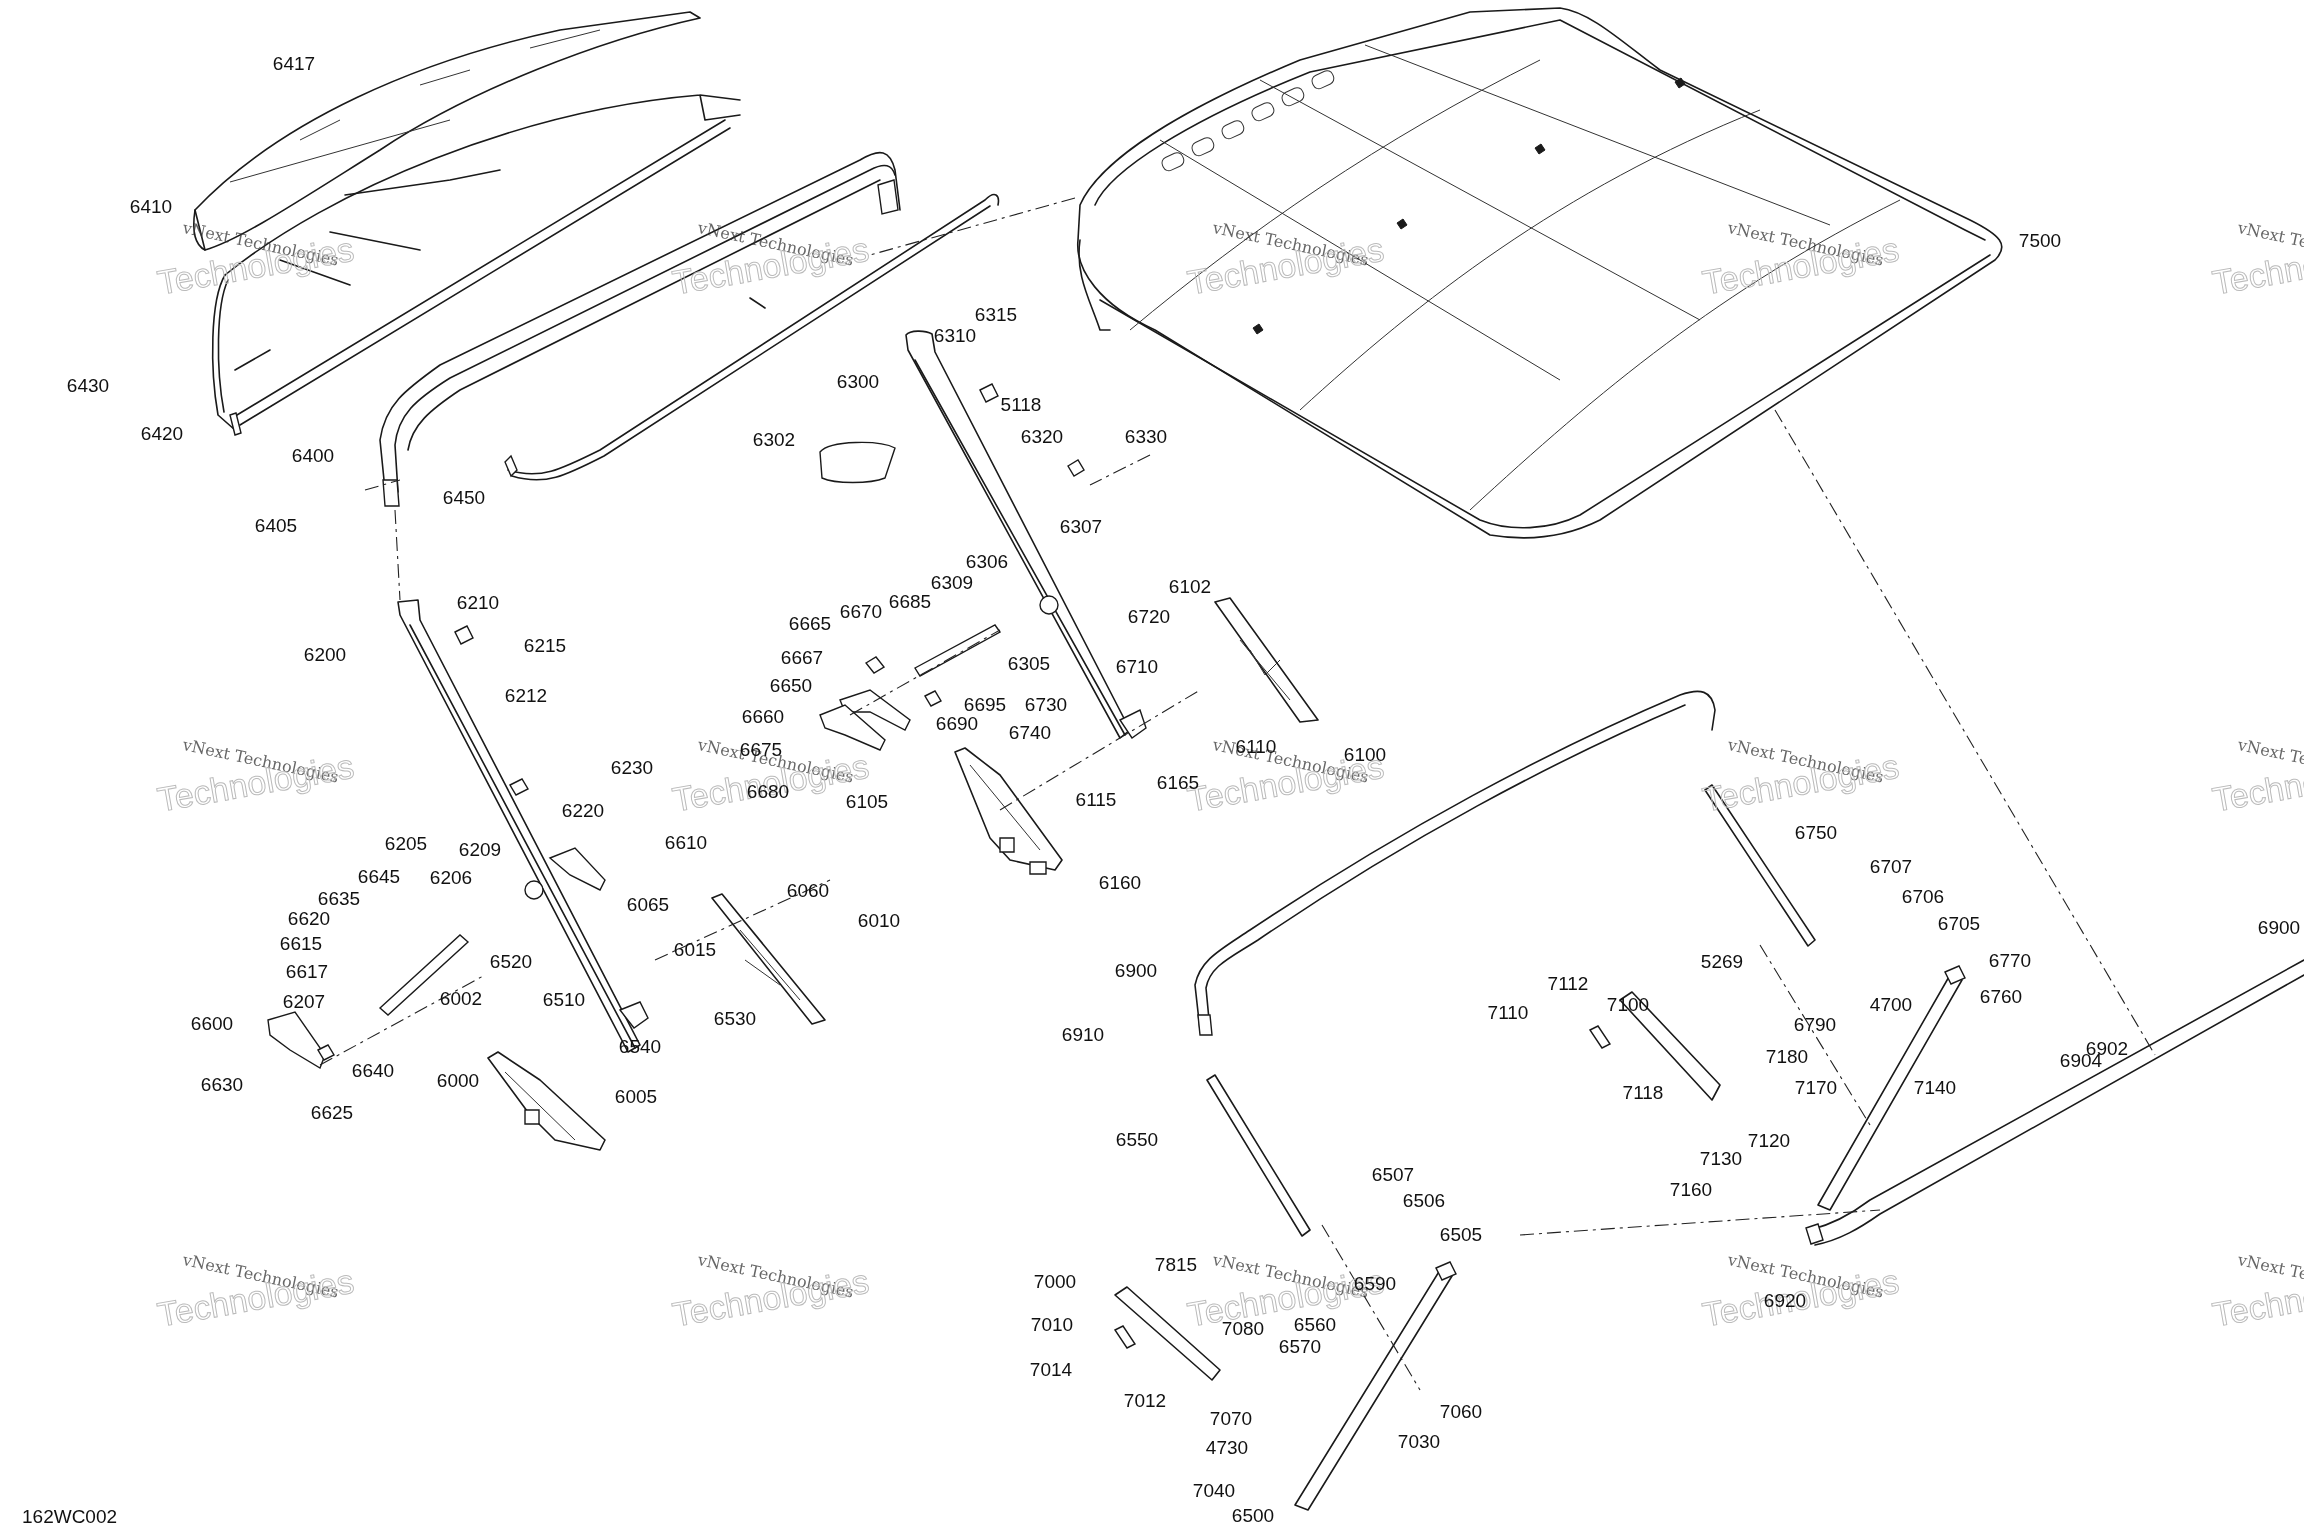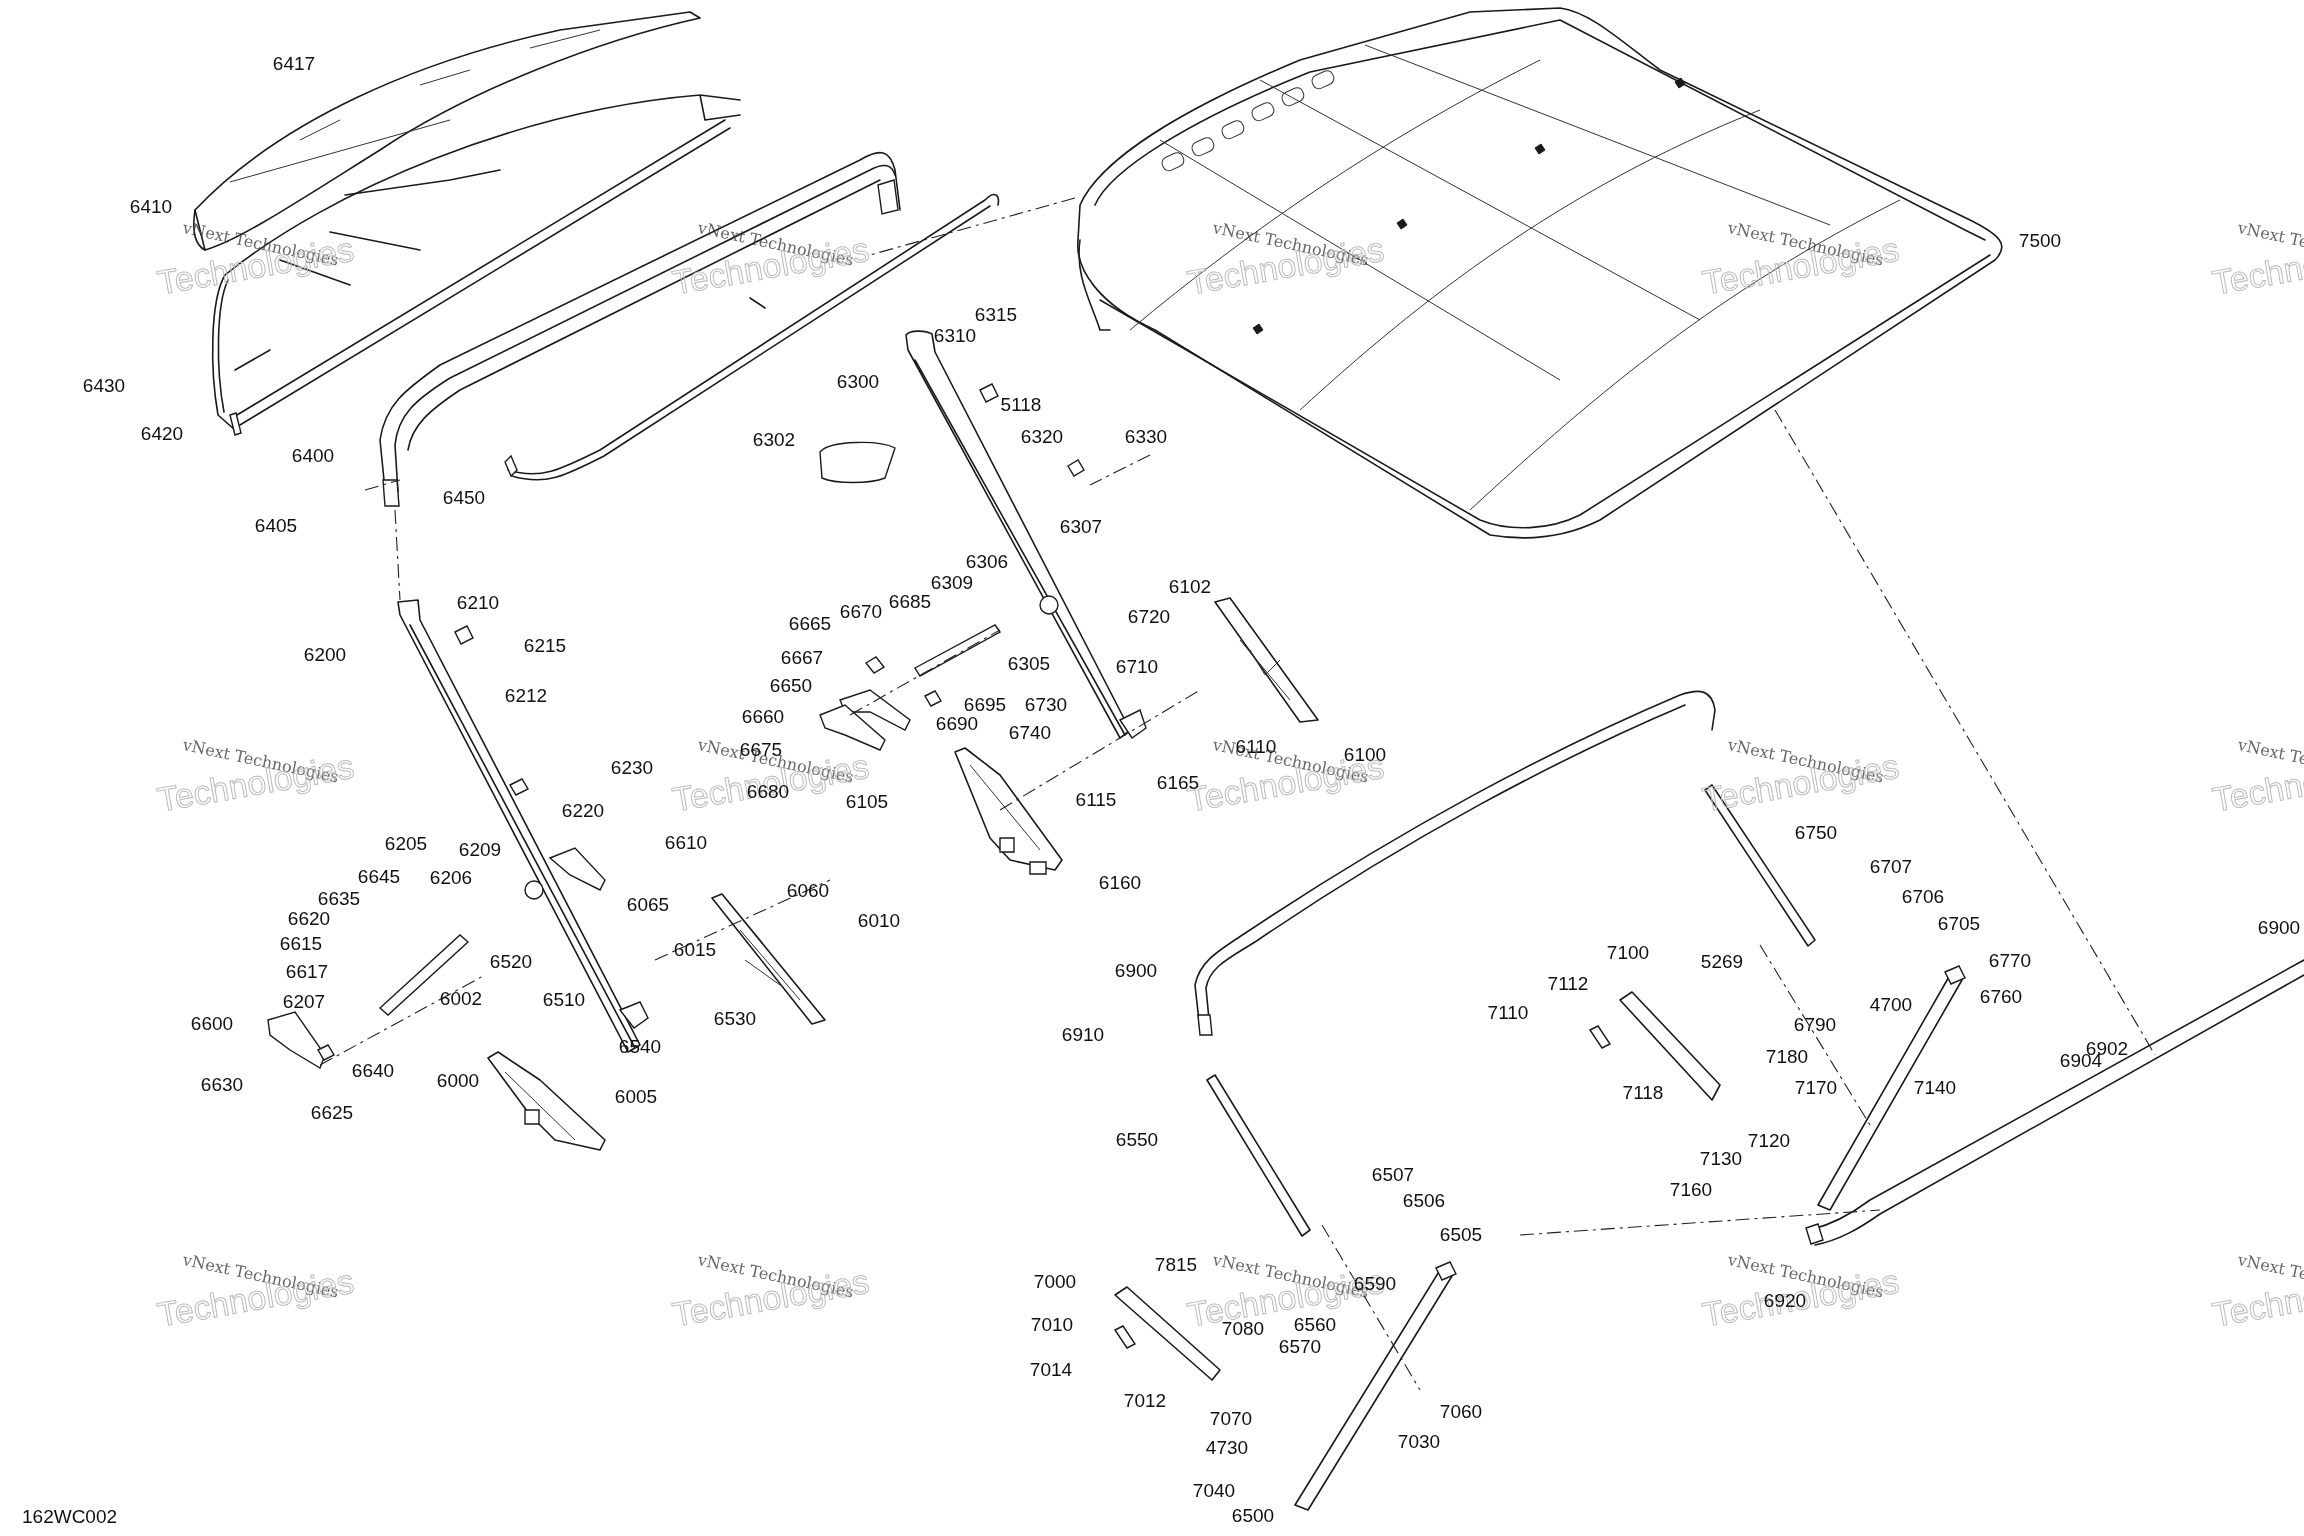--- a/index.html
+++ b/index.html
@@ -232,21 +232,21 @@
     <span class="wm-b">Technologies</span>
   </div>
 <div class="wm" style="left:2240px;top:1250px">
     <span class="wm-a">vNext Technologies</span>
     <span class="wm-b">Technologies</span>
   </div>
 
 <div id="labels">
   <span class="part-label" style="left:294px;top:63px">6417</span>
   <span class="part-label" style="left:151px;top:206px">6410</span>
-  <span class="part-label" style="left:104px;top:385px">6430</span>
+  <span class="part-label" style="left:88px;top:385px">6430</span>
   <span class="part-label" style="left:162px;top:433px">6420</span>
   <span class="part-label" style="left:313px;top:455px">6400</span>
   <span class="part-label" style="left:276px;top:525px">6405</span>
   <span class="part-label" style="left:464px;top:497px">6450</span>
   <span class="part-label" style="left:774px;top:439px">6302</span>
   <span class="part-label" style="left:858px;top:381px">6300</span>
   <span class="part-label" style="left:955px;top:335px">6310</span>
   <span class="part-label" style="left:996px;top:314px">6315</span>
   <span class="part-label" style="left:1021px;top:404px">5118</span>
   <span class="part-label" style="left:1042px;top:436px">6320</span>
@@ -306,21 +306,21 @@
   <span class="part-label" style="left:564px;top:999px">6510</span>
   <span class="part-label" style="left:735px;top:1018px">6530</span>
   <span class="part-label" style="left:640px;top:1046px">6540</span>
   <span class="part-label" style="left:458px;top:1080px">6000</span>
   <span class="part-label" style="left:636px;top:1096px">6005</span>
   <span class="part-label" style="left:1816px;top:832px">6750</span>
   <span class="part-label" style="left:1891px;top:866px">6707</span>
   <span class="part-label" style="left:1923px;top:896px">6706</span>
   <span class="part-label" style="left:1959px;top:923px">6705</span>
   <span class="part-label" style="left:2279px;top:927px">6900</span>
-  <span class="part-label" style="left:1628px;top:952px">7100</span>
+  <span class="part-label" style="left:1628px;top:1004px">7100</span>
   <span class="part-label" style="left:1722px;top:961px">5269</span>
   <span class="part-label" style="left:1568px;top:983px">7112</span>
   <span class="part-label" style="left:2010px;top:960px">6770</span>
   <span class="part-label" style="left:2001px;top:996px">6760</span>
   <span class="part-label" style="left:1136px;top:970px">6900</span>
   <span class="part-label" style="left:1508px;top:1012px">7110</span>
   <span class="part-label" style="left:1891px;top:1004px">4700</span>
   <span class="part-label" style="left:1815px;top:1024px">6790</span>
   <span class="part-label" style="left:1083px;top:1034px">6910</span>
   <span class="part-label" style="left:2081px;top:1060px">6904</span>

